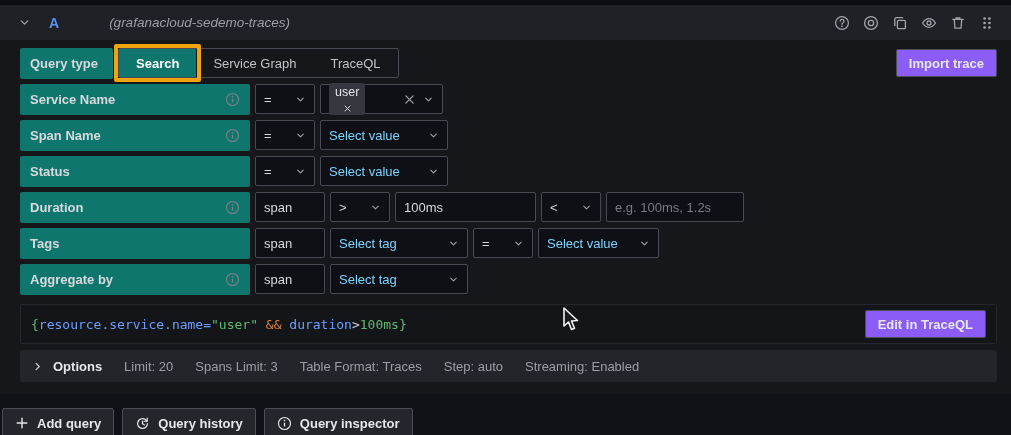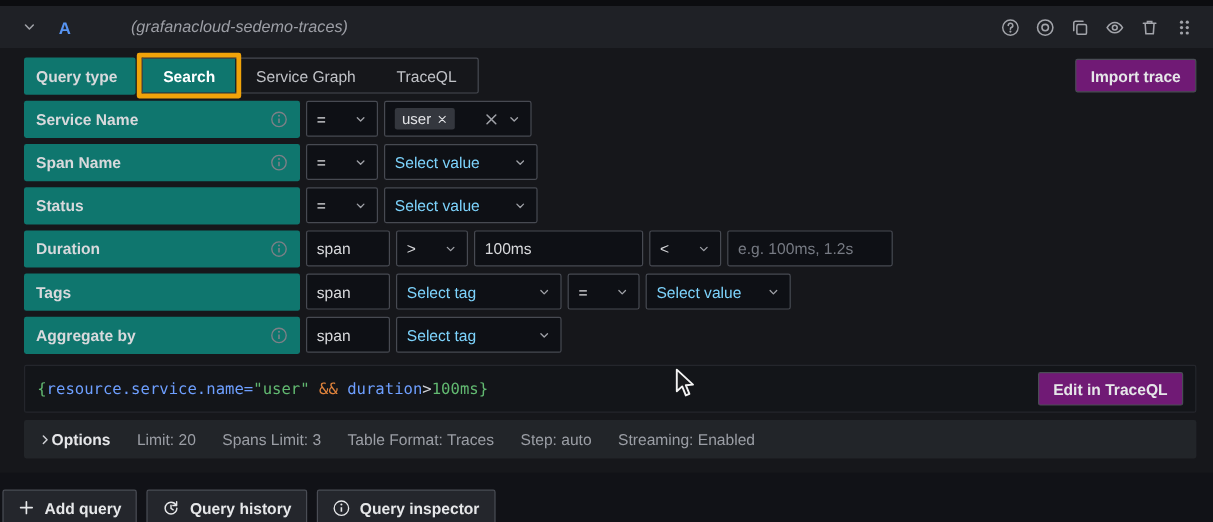--- a/index.html
+++ b/index.html
@@ -31,46 +31,46 @@
   .select, .input-box { height:30px; background:#0e1015; border:1px solid #474a52; border-radius:2px; display:flex; align-items:center; padding:0 8px; font-size:13px; color:#d8d9dc; }
   .select { cursor:pointer; }
   .select .chev { margin-left:auto; color:#9fa1a7; }
   .placeholder { color:#7dd3fc; }
   .sel-text { margin-right:10px; }
 
   .w-op { width:60px; } .w-span { width:70px;gap:28px; } .w-val { width:128px; }
   .w-multival { width:123px; } .w-tag { width:138px; } .w-val2 { width:121px; }
   .w-durin { width:141px; } .w-egin { width:138px; }
 
-  .chip { background:#34373e; border-radius:2px; display:inline-flex; align-items:center; gap:5px; padding:2px 6px; color:#e3e4e7; font-size:12.5px; }
+  .chip { background:#34373e; border-radius:2px; display:inline-flex; align-items:center; gap:5px; padding:2px 6px; color:#e3e4e7; font-size:12.5px;flex-direction:column; }
   .chip .ic-sm { width:9px; height:9px; cursor:pointer; }
   .clear-x { margin-left:auto; color:#9fa1a7; display:flex; cursor:pointer; }
   .multi .chev { margin-left:7px; }
 
   input.native { background:transparent; border:none; outline:none; color:#d8d9dc; font-size:13px; width:100%; font-family:"Liberation Sans",sans-serif; }
   input.native::placeholder { color:#767a83; }
 
   
   .radio-group { display:flex; height:30px; border:1px solid #474a52; border-radius:2px; overflow:visible; }
   .radio-opt { padding:0 17px; display:flex; align-items:center; color:#c0c2c7; font-size:13px; cursor:pointer; position:relative; }
   .radio-opt.selected { background:#0f766e; color:#ffffff; font-weight:700; }
   .hl-box { position:absolute; inset:-5px; border:4px solid #f0a30a; border-radius:2px; pointer-events:none; z-index:5; }
 
-  .btn { height:28px; background:#701a75; border:1px solid #4a4d55; border-radius:2px; display:inline-flex; align-items:center; gap:8px; padding:0 12px; color:#e6e7e9; font-size:13px; font-weight:600; cursor:pointer; }
+  .btn { height:28px; background:#8b5cf6; border:1px solid #4a4d55; border-radius:2px; display:inline-flex; align-items:center; gap:8px; padding:0 12px; color:#e6e7e9; font-size:13px; font-weight:600; cursor:pointer; }
   .import-btn { margin-left:auto; }
 
   
   .preview { margin-top:10px; height:40px; background:#131519; border:1px solid #24262c; border-radius:2px; display:flex; align-items:center; padding:0 10px; }
   .code { font-family:"DejaVu Sans Mono", monospace; font-size:13px; white-space:pre; }
   .tk-b { color:#6e9fff; } .tk-g { color:#62b971; } .tk-o { color:#e0833c; } .tk-p { color:#cfd0d4; }
   .edit-btn { margin-left:auto; }
 
   
   .options-bar { margin-top:6px; height:32px; background:#222529; border-radius:2px; display:flex; align-items:center; padding:0 12px; gap:22px; cursor:pointer; }
-  .options-title { display:flex; align-items:center; color:#e6e7e9; font-weight:700; font-size:13px; }
+  .options-title { display:flex; align-items:center; gap:10px; color:#e6e7e9; font-weight:700; font-size:13px; }
   .options-title .ic-sm { color:#cfd0d4; }
   .stat { color:#9b9ea5; font-size:13px; }
 
   
   .footer { display:flex; gap:8px; padding:14px 0 0 2px; }
   .footer .btn { height:30px; background:#24262c; }
 
   
   .cursor { position:absolute; left:561px; top:307px; width:20px; height:26px; pointer-events:none; z-index:20; }
 </style>

